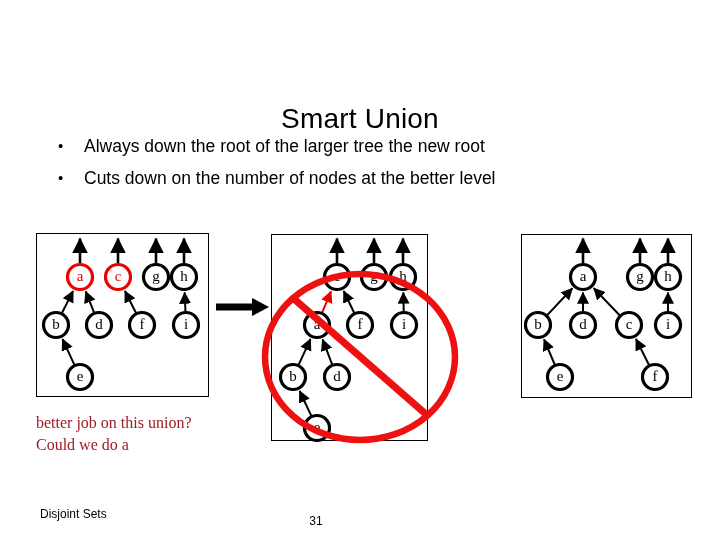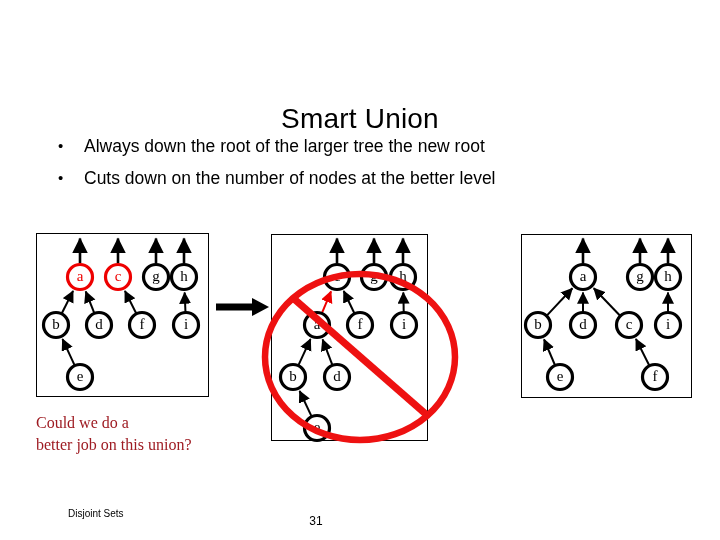--- a/index.html
+++ b/index.html
@@ -63,21 +63,21 @@
     font-family:"Liberation Serif",serif;color:#9e1b22;
     font-size:16px;line-height:22px;
   }
   .caption-black{
     position:absolute;left:524px;top:424px;width:170px;text-align:center;
     font-family:"Liberation Serif",serif;color:#000000;
     font-size:16px;line-height:22px;
   }
 
   
-  .footer-left{position:absolute;left:40px;top:506px;font-size:10px;line-height:16px;margin-left:28px;}
+  .footer-left{position:absolute;left:40px;top:506px;font-size:12px;line-height:16px;}
   .footer-page{position:absolute;left:0;top:513px;width:632px;text-align:center;font-size:12px;line-height:16px;}
 </style>
 </head>
 <body>
 
 <div class="slide">
 
   <div class="title-2">Smart Union</div>
 
   <div class="bullets">
@@ -250,21 +250,21 @@
   <svg class="big-arrow" viewBox="0 0 54 20">
     <path d="M0,6.5 L36,6.5 L36,1 L53,10 L36,19 L36,13.5 L0,13.5 Z" fill="#000000"></path>
   </svg>
 
   <svg class="no-overlay" viewBox="0 0 200 175">
     <ellipse cx="100" cy="87" rx="95" ry="83"></ellipse>
     <line x1="33" y1="28" x2="168" y2="146"></line>
   </svg>
 
   <div class="caption-red">
+    <div>better job on this union?</div>
     <div>Could we do a</div>
-    <div>better job on this union?</div>
   </div>
 
 
   <div class="footer-left">Disjoint Sets</div>
   <div class="footer-page">31</div>
 
 </div>
 
 </body></html>

